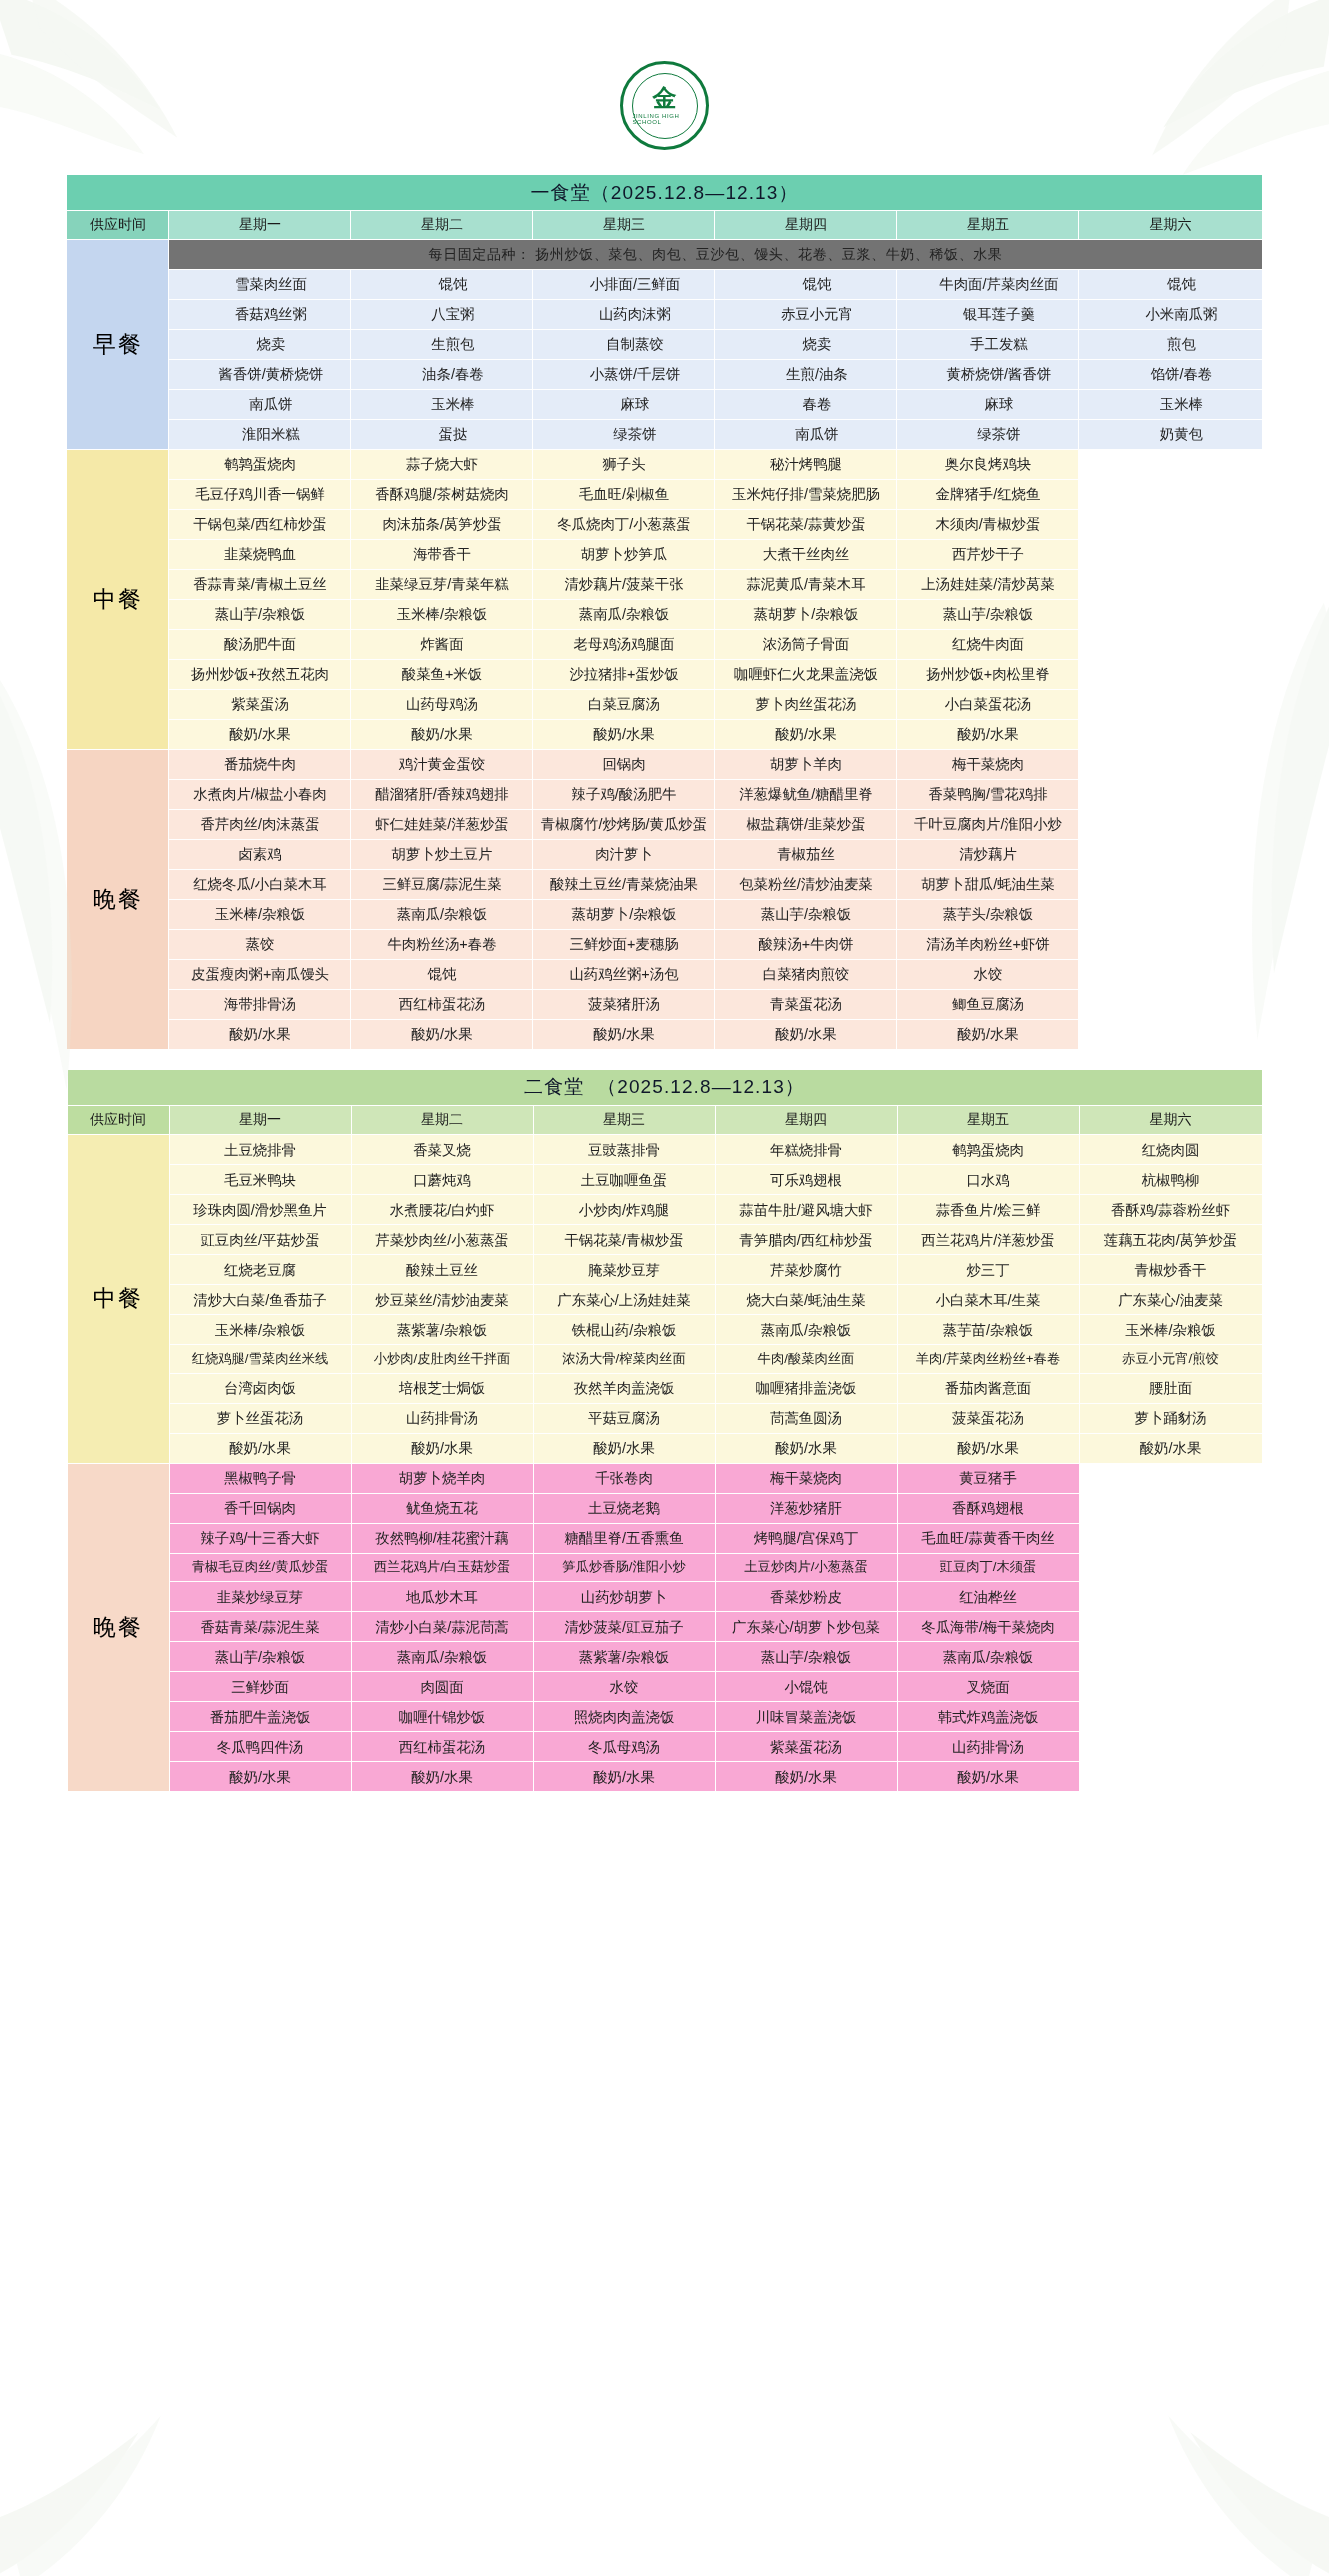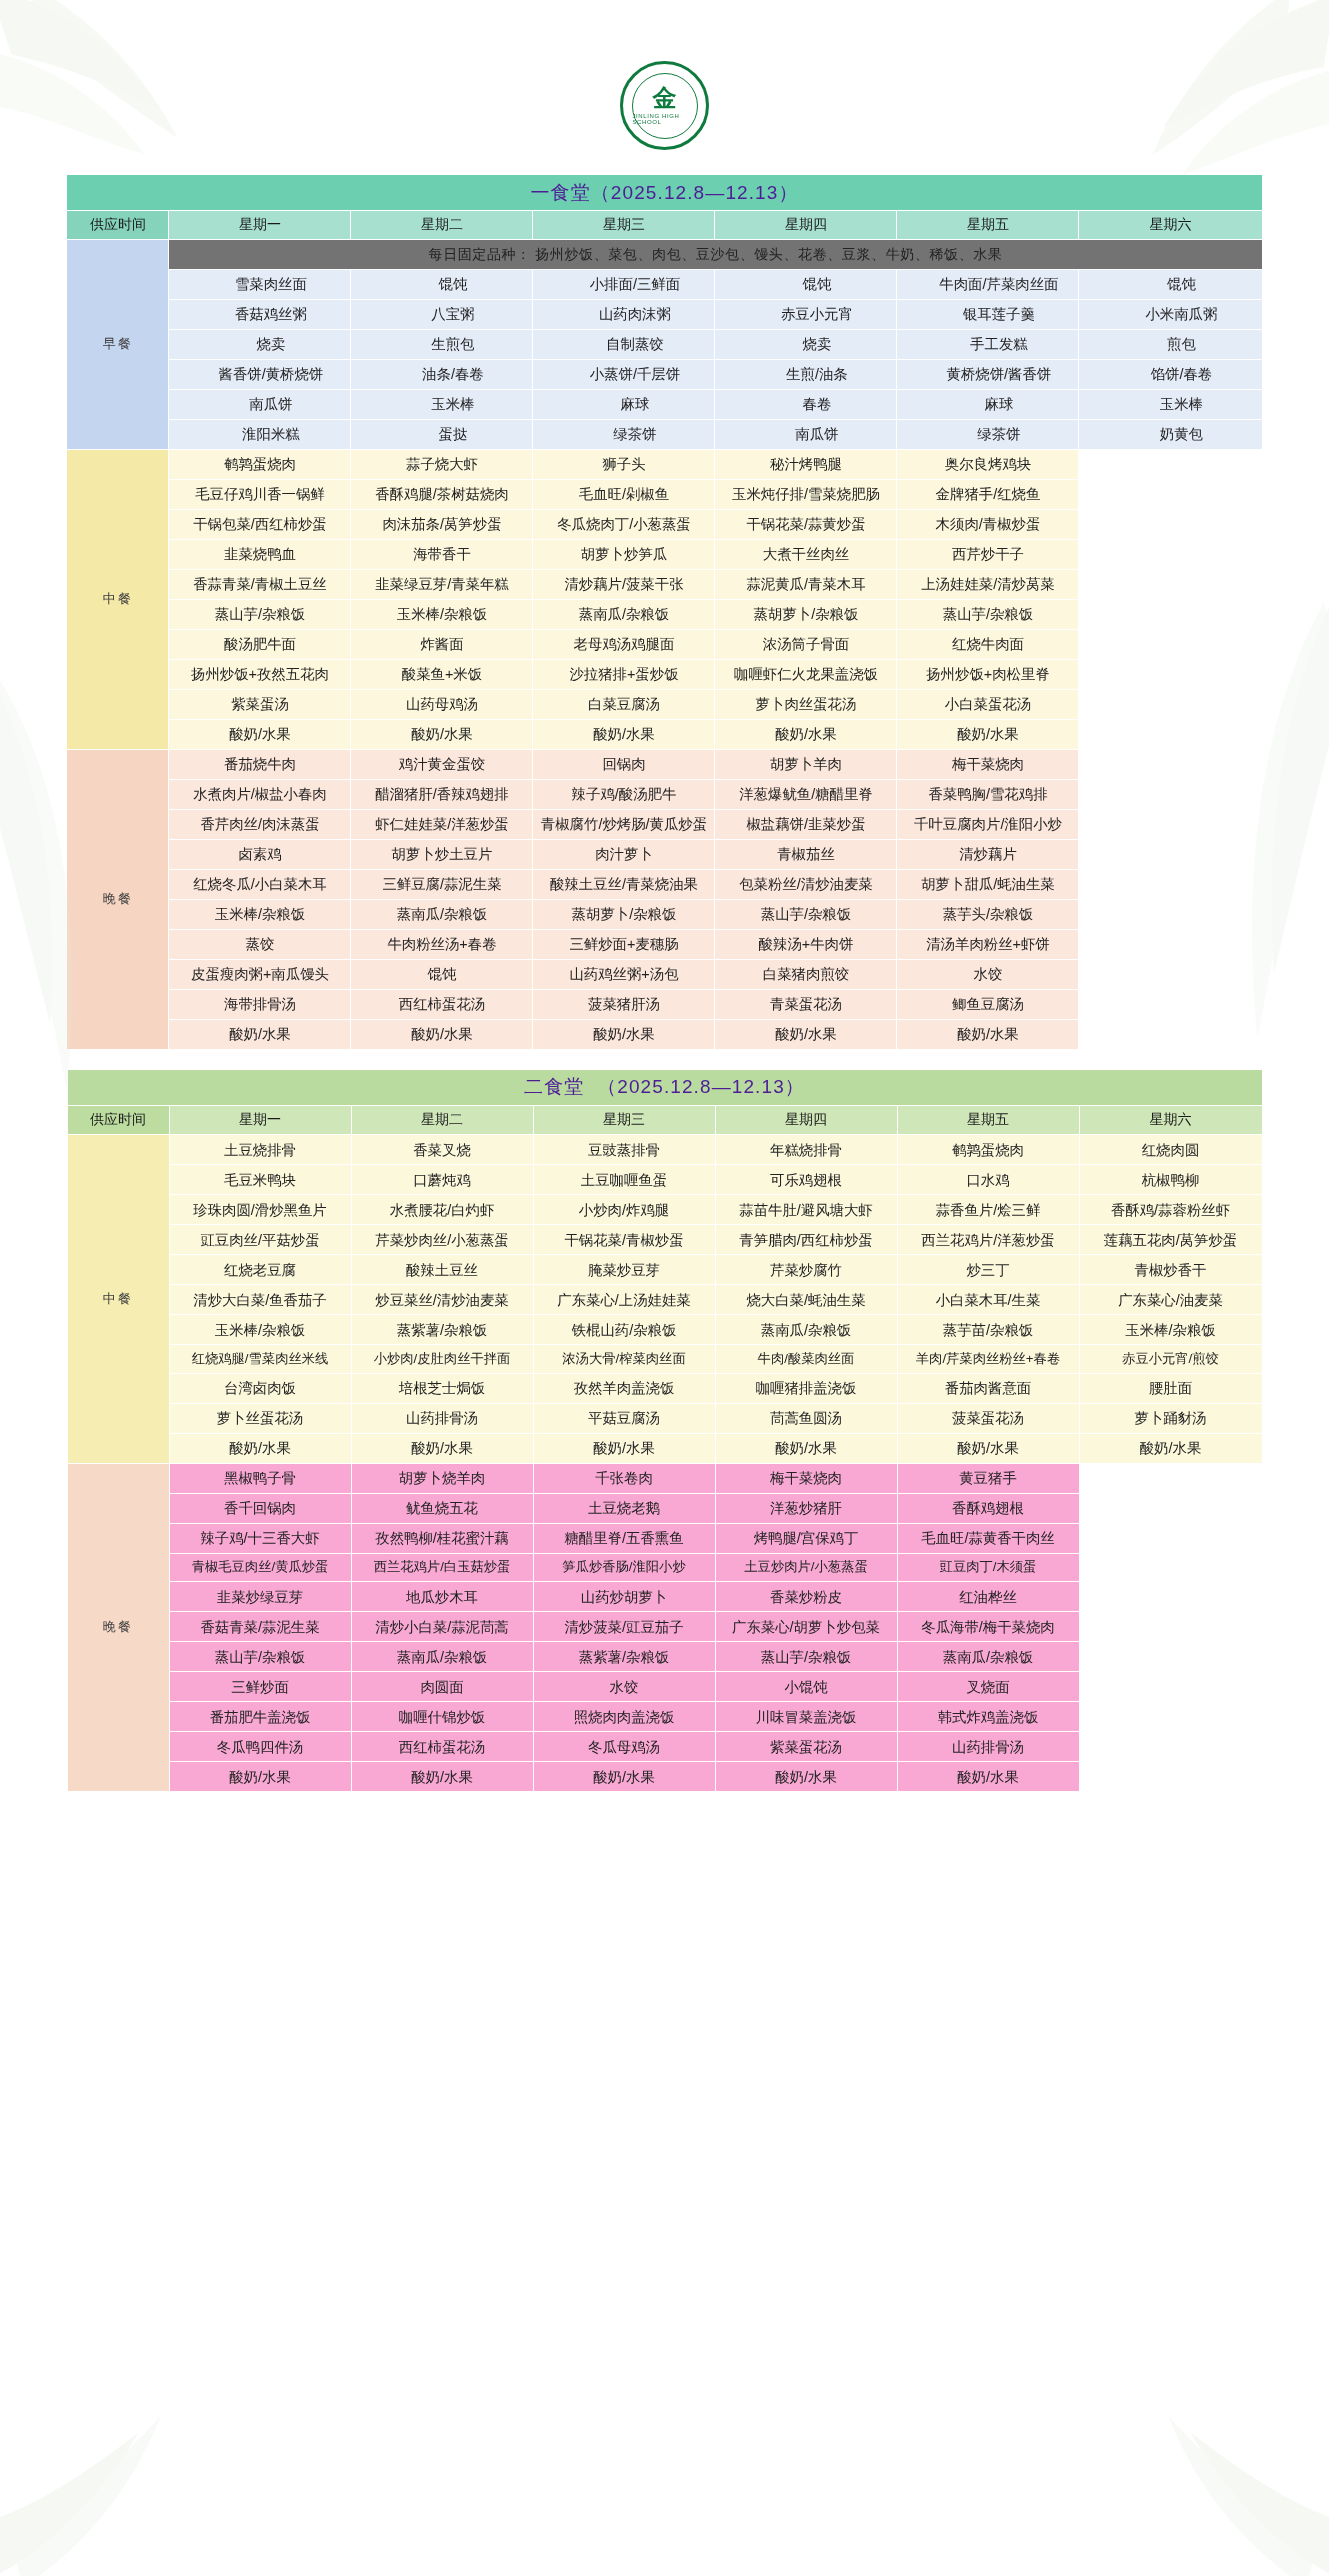--- a/index.html
+++ b/index.html
@@ -93,41 +93,41 @@
     padding: 5.5px 2.2px;
     line-height: 1.25;
     font-weight: normal;
     word-break: break-all;
   }
   .canteen-title td {
     font-size: 19px;
     font-weight: bold;
     letter-spacing: 1.1px;
     padding: 10px 0;
-    color: #4c1d95;
+    color: #0f172a;
   }
   .canteen1-title td { background: #6ccfb0; }
   .canteen2-title td { background: #b9dba0; }
 
   .dow-row th {
     font-size: 14px;
     font-weight: bold;
     padding: 8.9px 0;
     color: #1a1a1a;
   }
   .c1-dow th { background: #a8e0cf; }
   .c1-dow th.first { background: #86d3bb; }
   .c2-dow th { background: #cfe6b8; }
   .c2-dow th.first { background: #bdddA0; }
 
   .meal-label {
-    font-size: 13px;
+    font-size: 23px;
     font-weight: bold;
     letter-spacing: 2.2px;
-    color: #404040;
+    color: #000000;
     margin-top: 8px;
   }
   
   .bk .meal-label { background: #c4d6ef; }
   .bk td.cell { background: #e4ecf8; padding-left: 24px; }
   .bk td.fixed {
     background: #737373;
     font-size: 14px;
     letter-spacing: 0.6px;
   }

